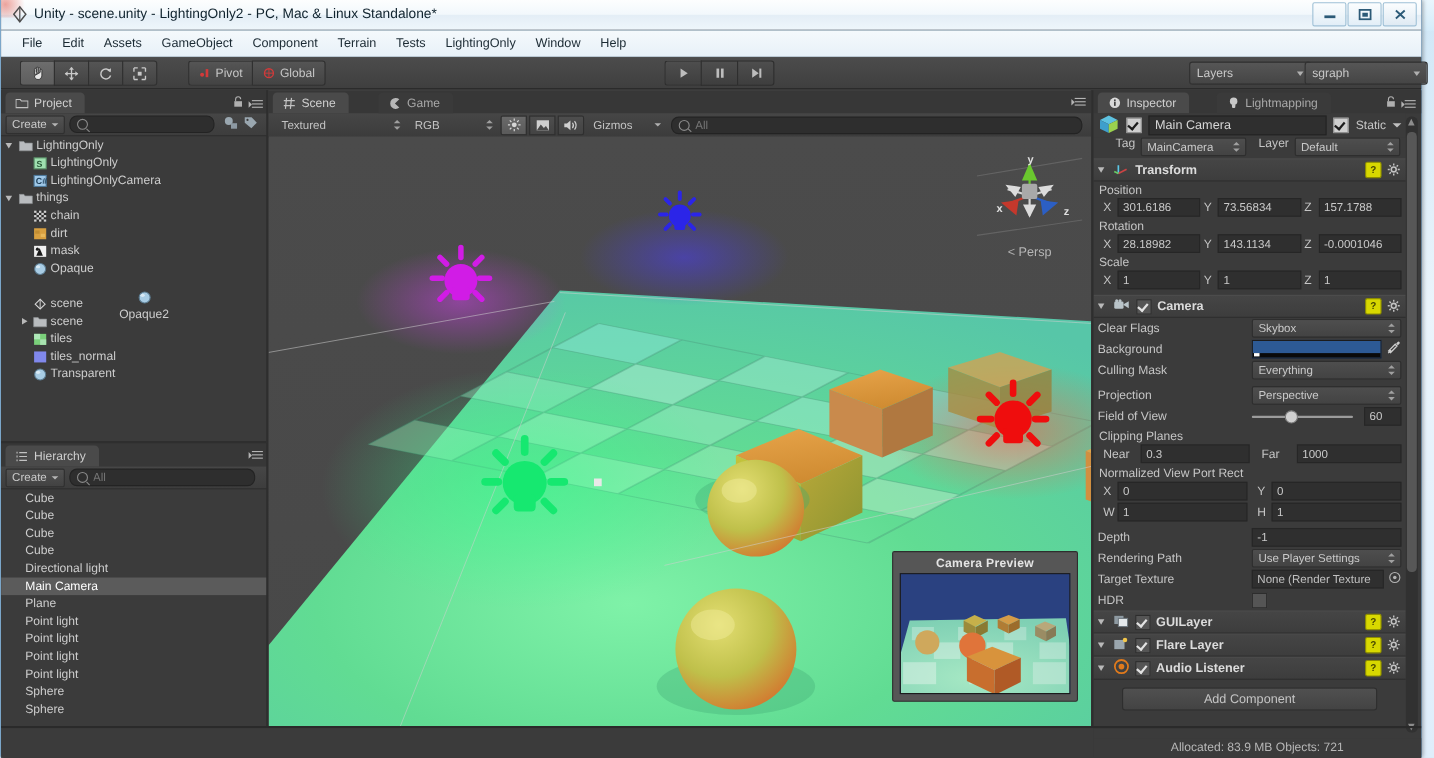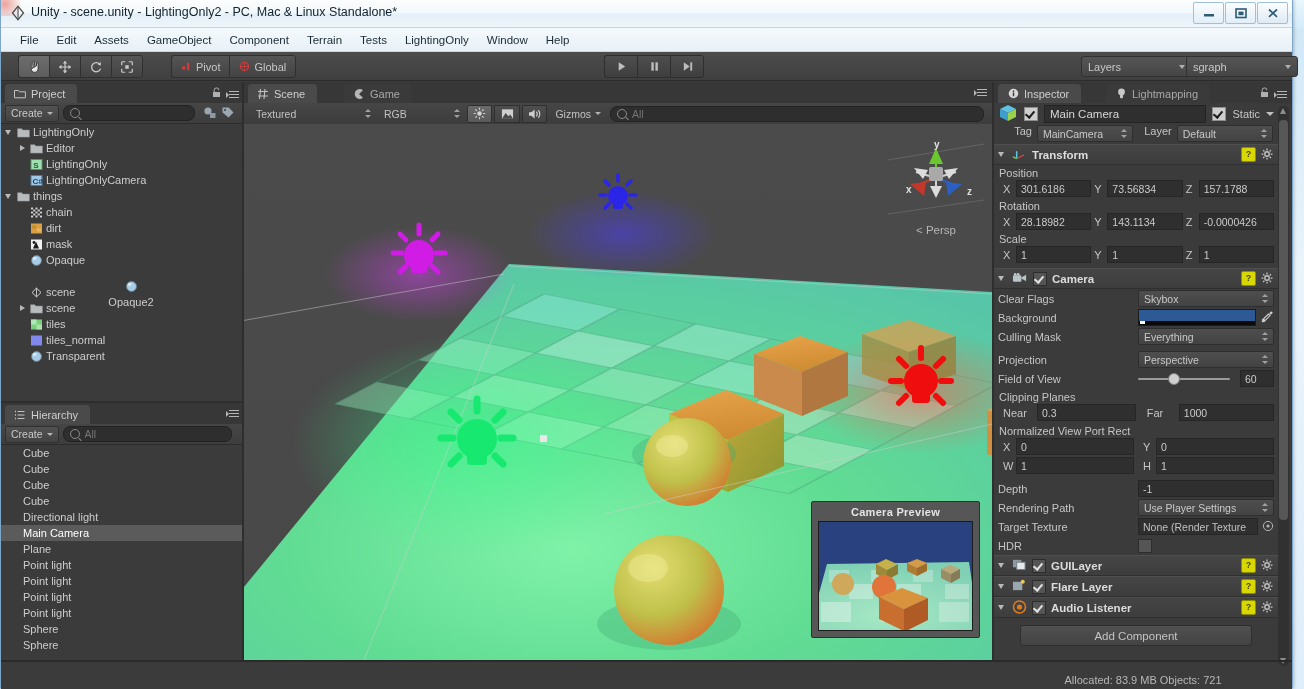--- a/index.html
+++ b/index.html
@@ -355,27 +355,20 @@
       </div>
       <div class="listbody" id="project-tree" style="height:279px;">
           <div class="row" style="padding-left: 4px;">
             <span class="tri open"></span>
             <svg width="13" height="12" viewBox="0 0 13 12" class="ico">
               <path d="M.6 2.2h4.1l1 1.4h6.7v7H.6z" fill="#b9bcbf" stroke="#8d9093" stroke-width=".6"></path>
             </svg>
             <span>LightingOnly</span>
           </div>
           <div class="row" style="padding-left: 17px;">
-            <span class="tri closed"></span>
-            <svg width="13" height="12" viewBox="0 0 13 12" class="ico">
-              <path d="M.6 2.2h4.1l1 1.4h6.7v7H.6z" fill="#b9bcbf" stroke="#8d9093" stroke-width=".6"></path>
-            </svg>
-            <span>Editor</span>
-          </div>
-          <div class="row" style="padding-left: 17px;">
             <span class="tri "></span>
             <svg width="13" height="12" viewBox="0 0 13 12" class="ico">
               <rect x="1" y="1" width="11" height="10" fill="#9fe0b0" stroke="#5a8f68"></rect>
               <text x="3.2" y="9" fill="#2a5a38" font-size="8" font-family="Liberation Sans" font-weight="bold">S</text>
             </svg>
             <span>LightingOnly</span>
           </div>
           <div class="row" style="padding-left: 17px;">
             <span class="tri "></span>
             <svg width="13" height="12" viewBox="0 0 13 12" class="ico">
@@ -607,21 +600,21 @@
               <path d="M1 11 L5 5 L8 8.5 L10 6.5 L13 11 Z" fill="#4a4a4a"></path>
             </svg>
         </div>
         <div class="iconbtn" style="border-radius:0 2px 2px 0;">
           <svg width="14" height="12" viewBox="0 0 14 12">
               <path d="M1 4.3h2.4L6.6 1.6v8.8L3.4 7.7H1z" fill="#d0d0d0"></path>
               <path d="M8.4 3.6a4 4 0 0 1 0 4.8M10.3 2.2a6.2 6.2 0 0 1 0 7.6" fill="none" stroke="#d0d0d0" stroke-width="1.1"></path>
             </svg>
         </div>
         <div style="margin-left:auto;display:flex;align-items:center;gap:5px;padding-right:8px;">
-          <div class="seg" style="gap:4px;">
+          <div class="seg" style="gap:20px;">
             <span>Gizmos</span>
             <span style="border-top:3.5px solid #b0b0b0;border-left:3px solid transparent;border-right:3px solid transparent;"></span>
           </div>
           <div class="search" style="width:360px;">
             <span class="magn"></span>
             <input type="text" placeholder="All" style="">
           </div>
         </div>
       </div>
 
@@ -979,21 +972,21 @@
           <span class="axis">Z</span>
           <span class="numf" style="width:72px;">157.1788</span>
         </div>
         <div class="lbl" style="padding:2px 0 0 5px;">Rotation</div>
         <div class="vecrow">
           <span class="axis">X</span>
           <span class="numf" style="width:72px;">28.18982</span>
           <span class="axis">Y</span>
           <span class="numf" style="width:72px;">143.1134</span>
           <span class="axis">Z</span>
-          <span class="numf" style="width:72px;">-0.0000426</span>
+          <span class="numf" style="width:72px;">-0.0001046</span>
         </div>
         <div class="lbl" style="padding:2px 0 0 5px;">Scale</div>
         <div class="vecrow">
           <span class="axis">X</span>
           <span class="numf" style="width:72px;">1</span>
           <span class="axis">Y</span>
           <span class="numf" style="width:72px;">1</span>
           <span class="axis">Z</span>
           <span class="numf" style="width:72px;">1</span>
         </div>

